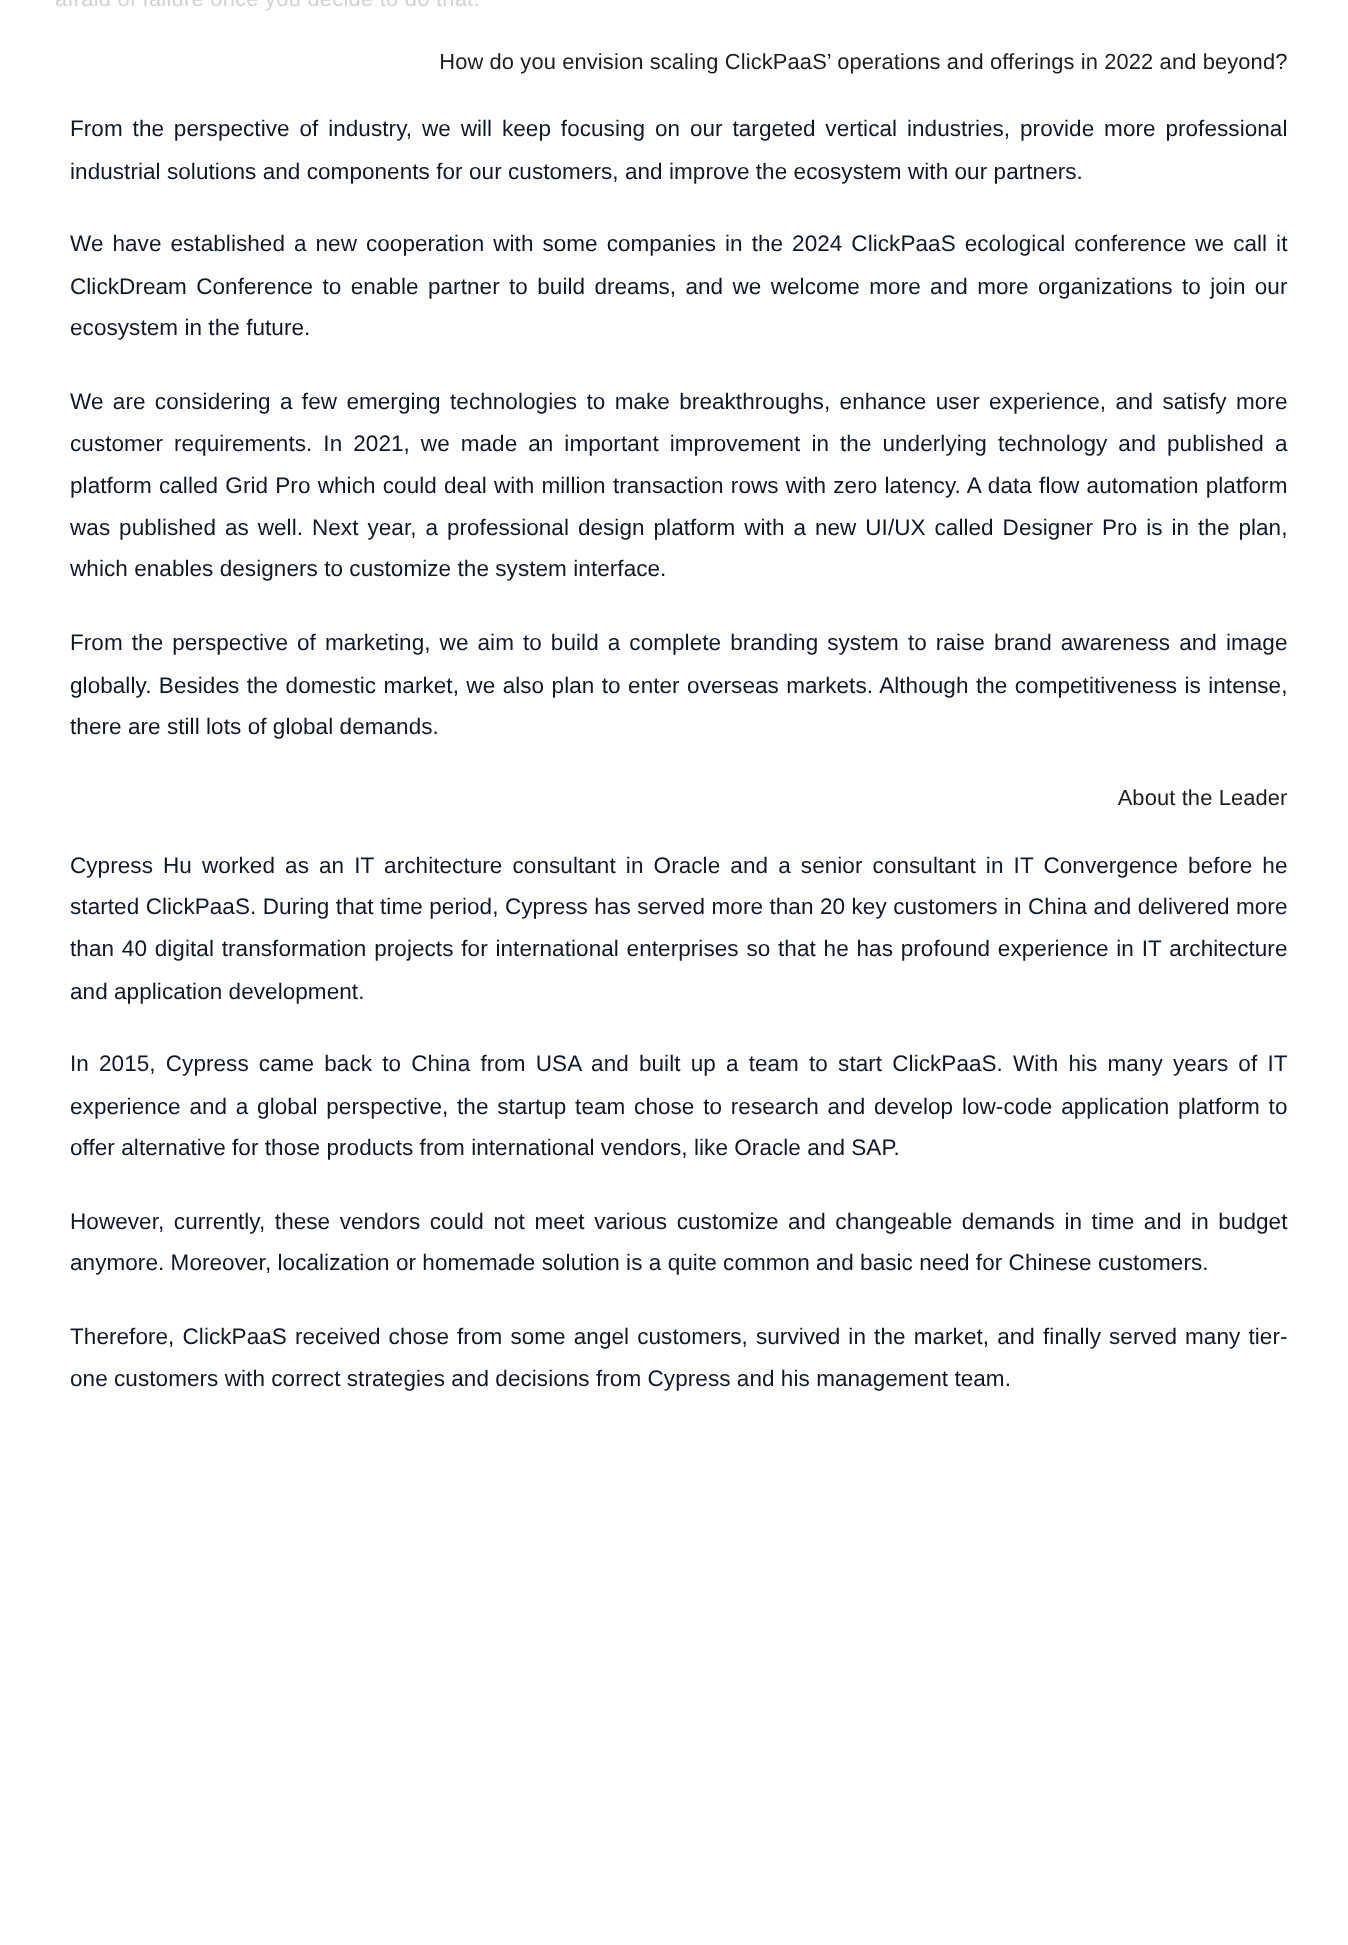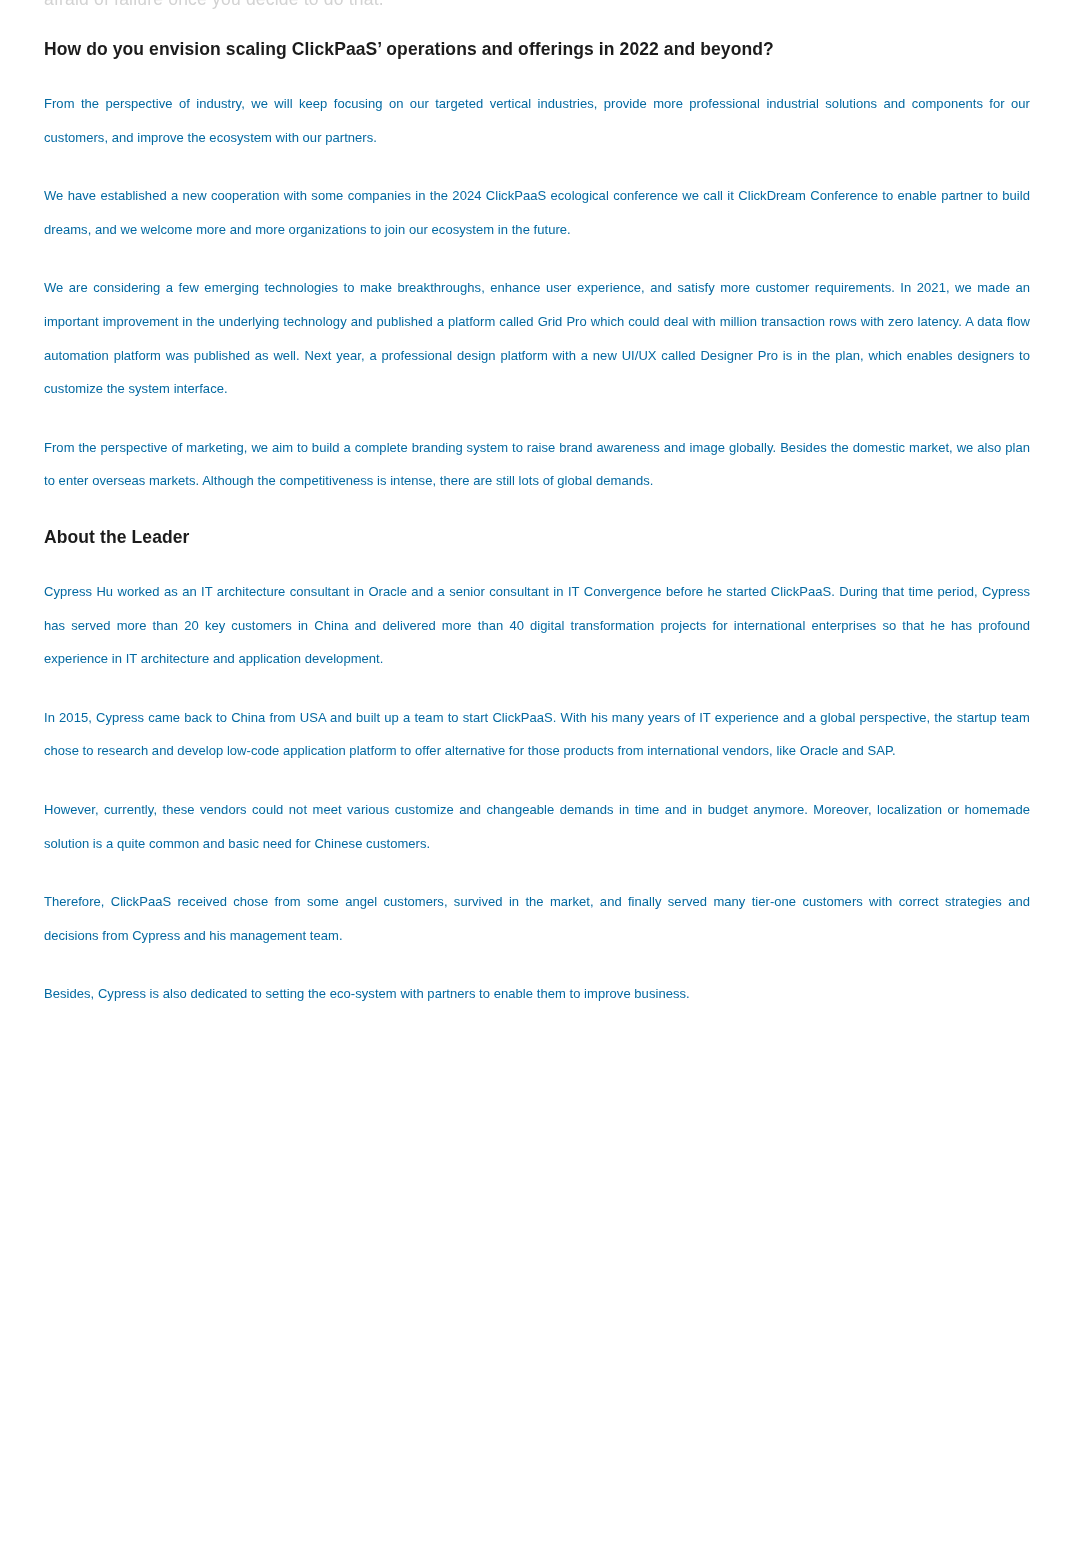--- a/index.html
+++ b/index.html
@@ -37,30 +37,31 @@
     top: -12px;
     font-size: 17.5px;
     line-height: 22px;
     color: #d2d2d2;
     letter-spacing: .2px;
     text-align: justify;
   }
   h2.heading {
     font-size: 17.5px;
     line-height: 26px;
-    font-weight: bold;
+    font-weight: normal;
     color: #1c1c1c;
     margin: 26px 0 0 0;
     letter-spacing: .1px;
+    text-align: right;
   }
   p.para {
-    font-size: 13px;
+    font-size: 18px;
     line-height: 33.6px;
-    color: #0369a1;
-    margin: 25px 0 0 0;
+    color: #0f172a;
+    margin: 25px 0 0 12px;
     text-align: justify;
     text-justify: inter-word;
     letter-spacing: .05px;
   }
   p.para:last-child {
     margin-bottom: 0;
   }
   .section-gap {
     margin-top: 38px;
   }
@@ -89,16 +90,15 @@
 
     <p class="para">Cypress Hu worked as an IT architecture consultant in Oracle and a senior consultant in IT Convergence before he started ClickPaaS. During that time period, Cypress has served more than 20 key customers in China and delivered more than 40 digital transformation projects for international enterprises so that he has profound experience in IT architecture and application development.</p>
 
     <p class="para">In 2015, Cypress came back to China from USA and built up a team to start ClickPaaS. With his many years of IT experience and a global perspective, the startup team chose to research and develop low-code application platform to offer alternative for those products from international vendors, like Oracle and SAP.</p>
 
 
     <p class="para">However, currently, these vendors could not meet various customize and changeable demands in time and in budget anymore. Moreover, localization or homemade solution is a quite common and basic need for Chinese customers.</p>
 
     <p class="para">Therefore, ClickPaaS received chose from some angel customers, survived in the market, and finally served many tier-one customers with correct strategies and decisions from Cypress and his management team.</p>
 
-    <p class="para">Besides, Cypress is also dedicated to setting the eco-system with partners to enable them to improve business.</p>
 
   </div>
 </div>
 
 </body></html>

